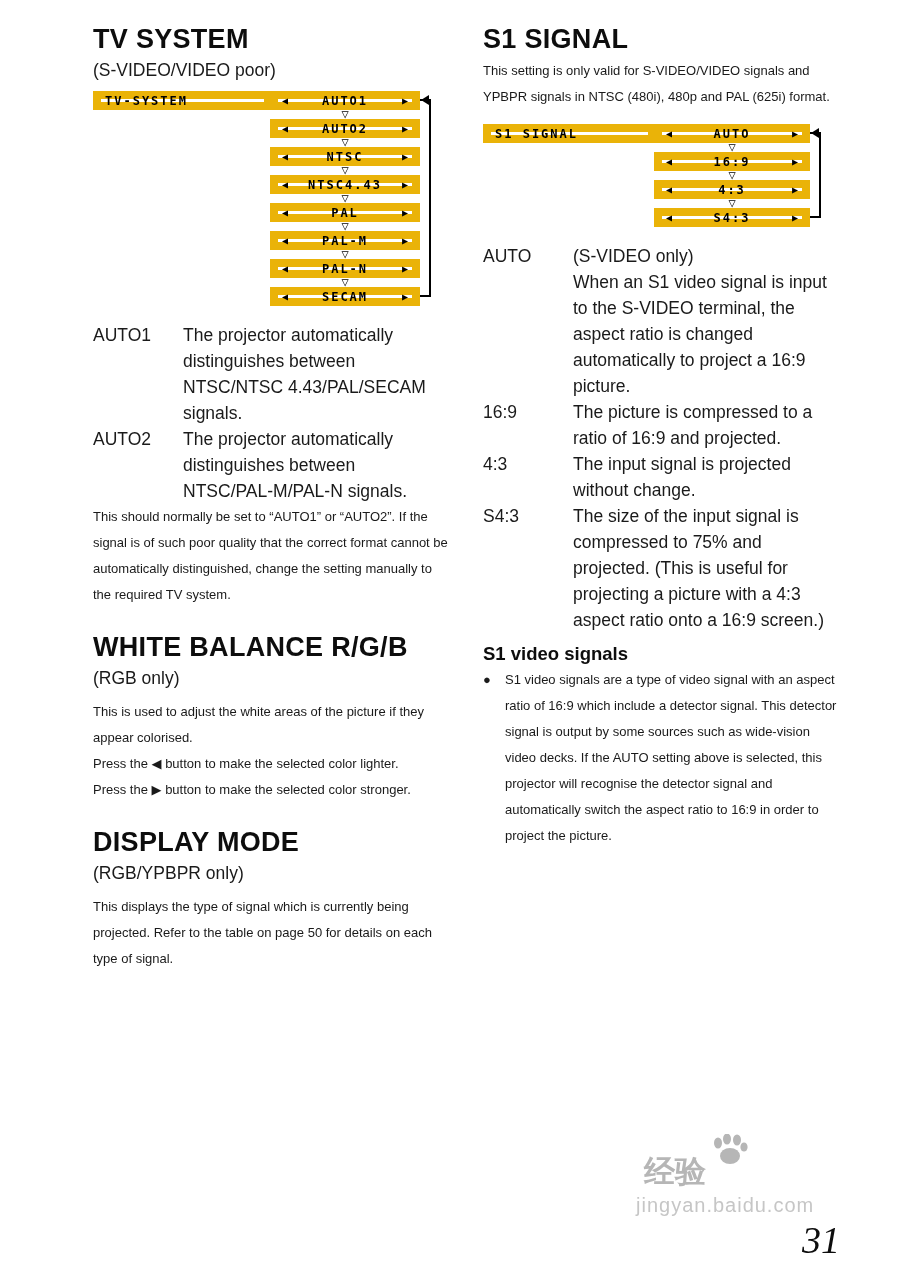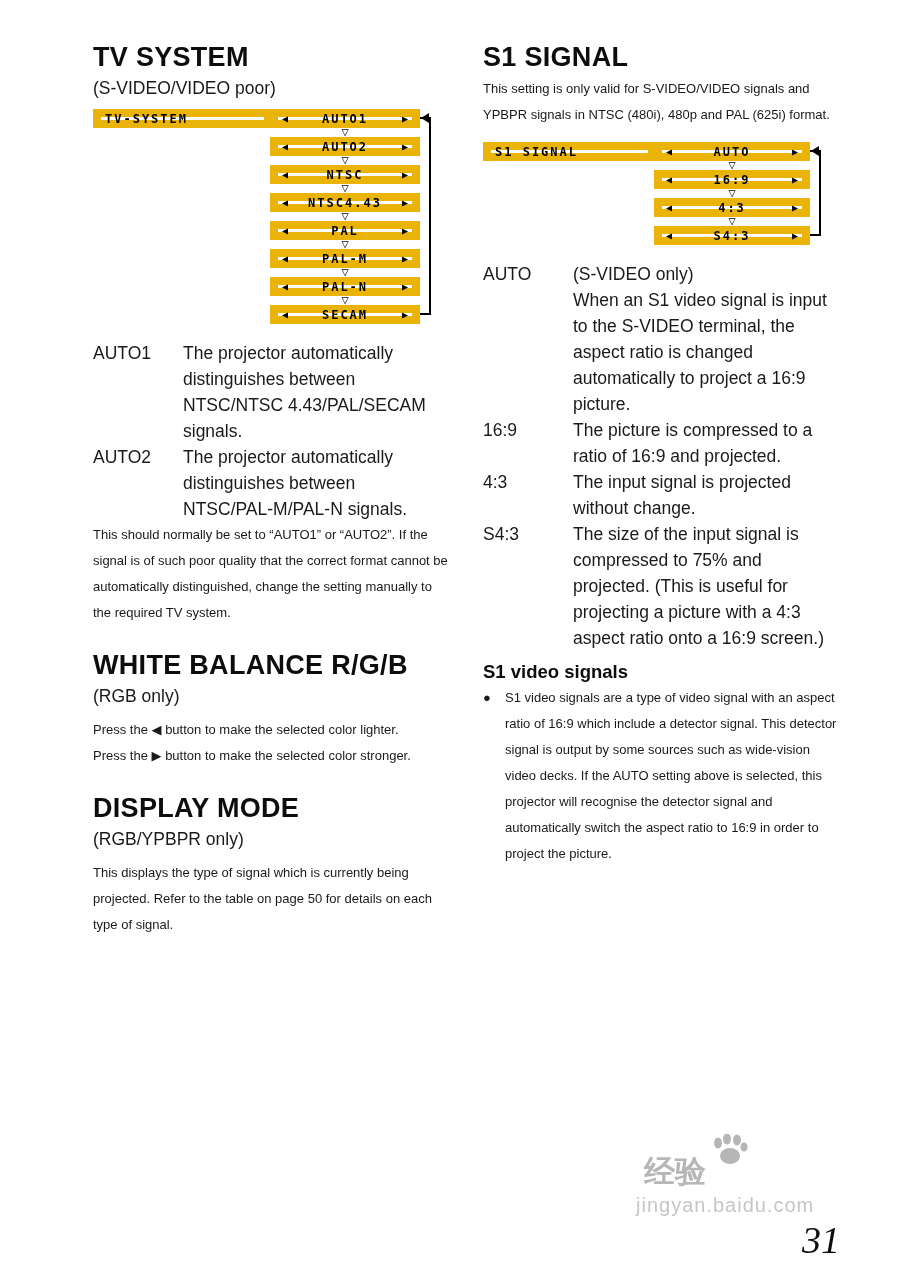--- a/index.html
+++ b/index.html
@@ -1,21 +1,21 @@
 <!DOCTYPE html>
 <html><head>
 <meta charset="utf-8">
 <style>
   * { box-sizing: border-box; }
   html,body { margin:0; padding:0; background:#ffffff; }
   .page {
     position:relative; width:903px; height:1280px; background:#ffffff;
     font-family:"Liberation Sans", sans-serif; color:#1a1a1a; overflow:hidden;
   }
-  .col { position:absolute; top:42px; }
+  .col { position:absolute; top:24px; }
   .col-left  { left:93px;  width:356px; }
   .col-right { left:483px; width:356px; }
 
   h1.section { font-size:27px; font-weight:bold; margin:0 0 3px 0; color:#0d0d0d; letter-spacing:0.3px; }
   .subtitle  { font-size:17.5px; line-height:25px; margin:0 0 8px 0; }
   p.body     { font-size:13px; line-height:26px; margin:0; }
   .mt-head   { margin-top:24px !important; }
 
   .def-row  { display:flex; font-size:17.5px; line-height:26px; }
   .def-term { flex:0 0 90px; }
@@ -141,20 +141,21 @@
     </div>
     <div class="def-row">
       <span class="def-term">AUTO2</span>
       <span class="def-desc">The projector automatically distinguishes between NTSC/PAL-M/PAL-N signals.</span>
     </div>
 
     <p class="body">This should normally be set to “AUTO1” or “AUTO2”. If the signal is of such poor quality that the correct format cannot be automatically distinguished, change the setting manually to the required TV system.</p>
 
     <h1 class="section mt-head">WHITE BALANCE R/G/B</h1>
     <p class="subtitle">(RGB only)</p>
+    <p class="body">This is used to adjust the white areas of the picture if they appear colorised.</p>
     <p class="body">Press the ◀ button to make the selected color lighter.</p>
     <p class="body">Press the ▶ button to make the selected color stronger.</p>
 
     <h1 class="section mt-head">DISPLAY MODE</h1>
     <p class="subtitle">(RGB/YPBPR only)</p>
     <p class="body">This displays the type of signal which is currently being projected. Refer to the table on page 50 for details on each type of signal.</p>
   </div>
 
   <div class="col col-right">
 

